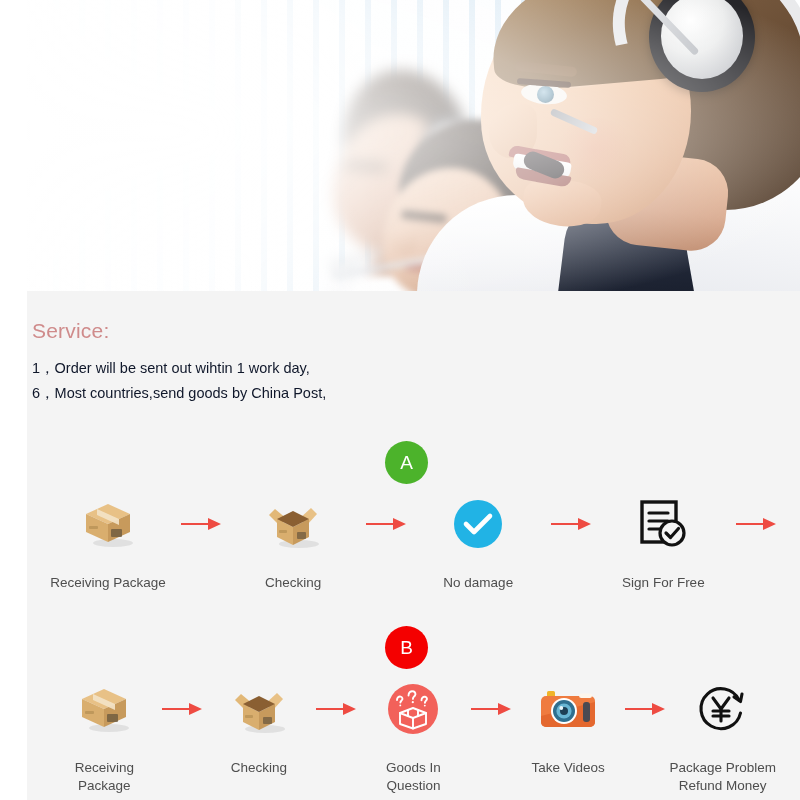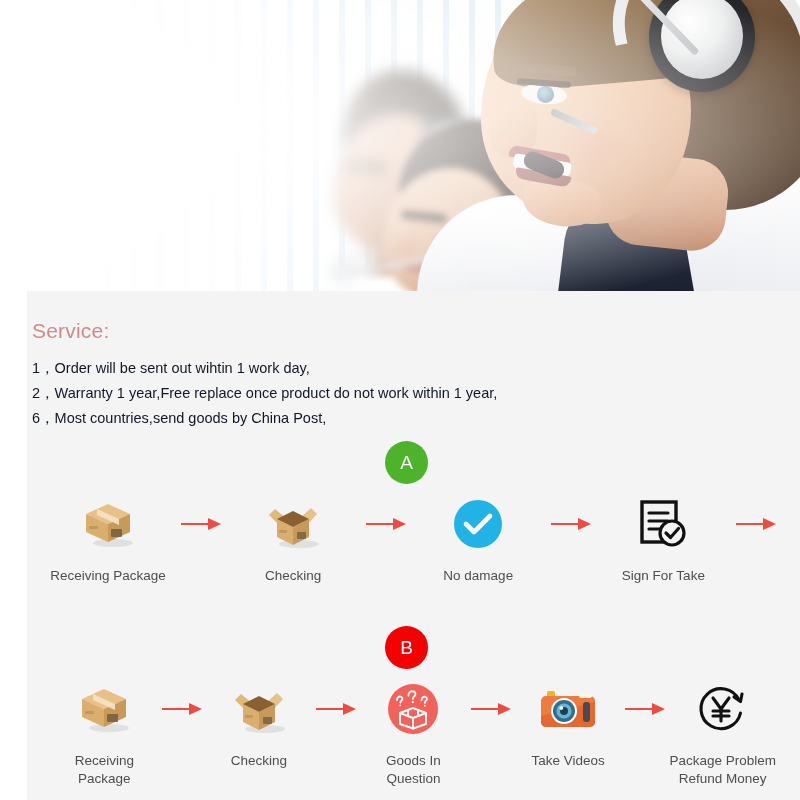--- a/index.html
+++ b/index.html
@@ -433,21 +433,21 @@
     flex-direction: column;
     align-items: center;
   }
   .step-icon {
     height: 62px;
     display: flex;
     align-items: center;
     justify-content: center;
   }
   .step-label {
-    margin-top: 12px;
+    margin-top: 19px;
     font-size: 13.5px;
     color: #4e4e4e;
     text-align: center;
     line-height: 18px;
     white-space: pre-line;
   }
   .arrow {
     width: 44px;
     height: 62px;
     display: flex;
@@ -519,21 +519,20 @@
 
     <div class="hero-bg-veil"></div>
   </div>
 
   <div class="content">
 
     <div class="service-title">Service:</div>
 
     <div class="service-lines">
       <div class="service-line">1，Order will be sent out wihtin 1 work day,</div>
-      <div class="service-line">2，Warranty 1 year,Free replace once product do not work within 1 year,</div>
       <div class="service-line">6，Most countries,send goods by China Post,</div>
     </div>
 
     <div class="flow flow-a">
       <div class="badge badge-a">A</div>
 
       <div class="steps">
 
         <div class="step">
           <div class="step-icon">
@@ -598,21 +597,21 @@
           <div class="step-icon">
             <svg class="icon-svg" width="52" height="52" viewBox="0 0 52 52">
               <rect x="5" y="4" width="34" height="40" fill="none" stroke="#111111" stroke-width="3.4"></rect>
               <line x1="12" y1="15" x2="31" y2="15" stroke="#111111" stroke-width="3.2" stroke-linecap="round"></line>
               <line x1="12" y1="23" x2="31" y2="23" stroke="#111111" stroke-width="3.2" stroke-linecap="round"></line>
               <line x1="12" y1="31" x2="25" y2="31" stroke="#111111" stroke-width="3.2" stroke-linecap="round"></line>
               <circle cx="35" cy="35" r="12" fill="#f4f4f4" stroke="#111111" stroke-width="3.2"></circle>
               <path d="M29 35 L33.5 39.5 L41.5 30.5" fill="none" stroke="#111111" stroke-width="3.2" stroke-linecap="round" stroke-linejoin="round"></path>
             </svg>
           </div>
-          <div class="step-label">Sign For Take</div>
+          <div class="step-label">Sign For Free</div>
         </div>
 
         <div class="arrow">
           <svg width="40" height="18" viewBox="0 0 40 18">
             <path d="M0 8 H27 V3 L40 9 L27 15 V10 H0 Z" fill="#ee4b42"></path>
           </svg>
         </div>
 
 
       </div>

